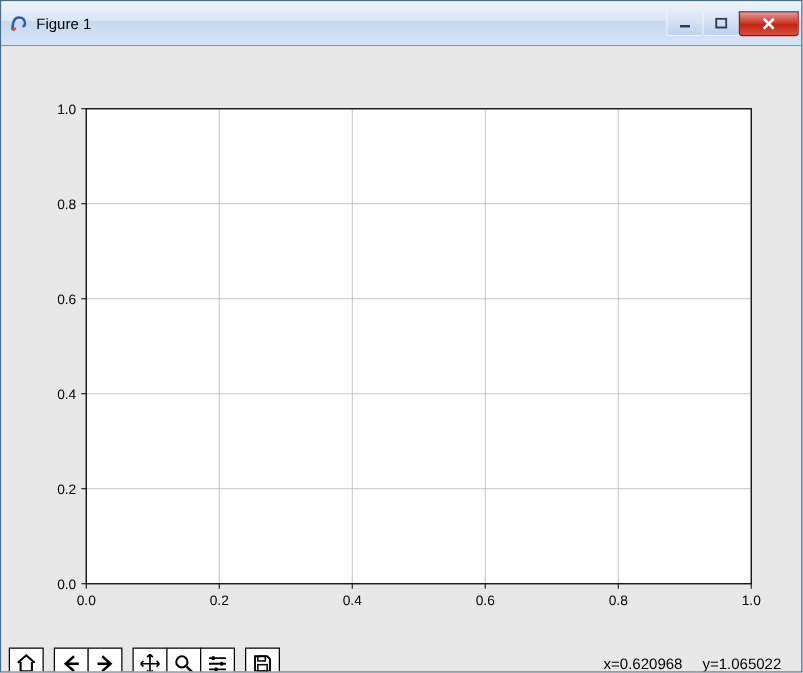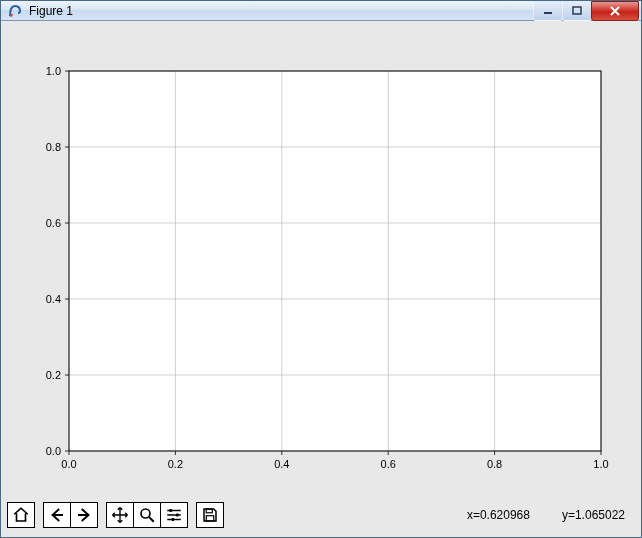--- a/index.html
+++ b/index.html
@@ -6,21 +6,21 @@
     body {
       width: 642px;
       height: 538px;
       font-family: Tahoma, Arial, sans-serif;
       font-size: 12px;
       background: #e8e8e8;
       overflow: hidden;
       border: 1px solid #4a6a8a;
     }
     .titlebar {
-      height: 20px;
+      height: 36px;
       background: linear-gradient(to bottom, #eef4fb 0%, #d9e6f5 45%, #c7d9ef 46%, #d6e5f6 100%);
       display: flex;
       align-items: center;
       padding-left: 6px;
       border-bottom: 1px solid #7a95b5;
     }
     .app-icon {
       width: 16px;
       height: 16px;
       margin-right: 6px;
@@ -85,21 +85,21 @@
       justify-content: center;
       cursor: pointer;
       margin-left: -1px;
     }
     .tool-btn:first-child { margin-left: 0; }
     .coord-readout {
       margin-left: auto;
       font-size: 12px;
       color: #000;
       display: flex;
-      gap: 32px;
+      gap: 16px;
       padding-right: 10px;
     }
     .tick-label { font-size: 11px; fill: #000; font-family: Arial; }
   </style>
 </head>
 <body>
 
 <div class="titlebar">
   <span class="app-icon">
     <svg width="16" height="16" viewBox="0 0 16 16">

